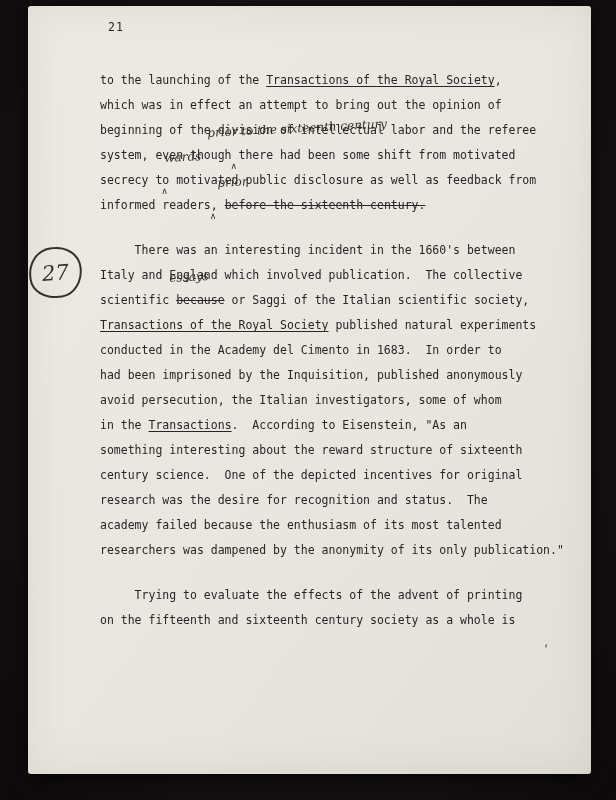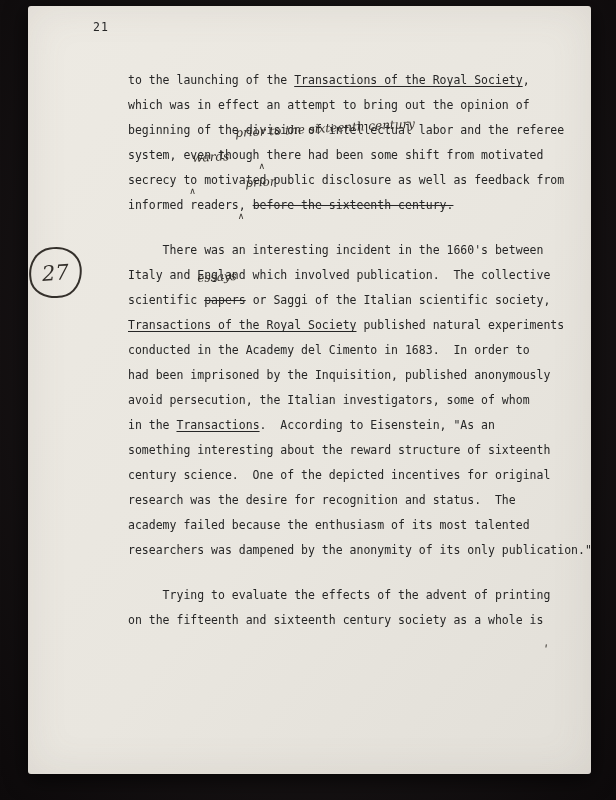--- a/index.html
+++ b/index.html
@@ -13,26 +13,26 @@
     position:relative; width:616px; height:800px;
     background: radial-gradient(ellipse at 50% 42%, #221d1e 0%, #171314 55%, #0d0a0b 100%);
   }
   .paper {
     position:absolute; left:28px; top:6px; width:563px; height:768px;
     background: linear-gradient(128deg, var(--paper,#edeae3) 0%, #e9e6df 55%, #e2dfd8 100%);
     border-radius:3px;
     box-shadow: 0 4px 22px rgba(0,0,0,0.75), inset 0 0 40px rgba(120,110,95,0.12);
   }
   .page-number {
-    position:absolute; left:65px; top:14px;
+    position:absolute; left:80px; top:14px;
     font-size:11.5px; letter-spacing:1px; color:var(--ink-typed,#262626);
   }
   .body {
     position:absolute; left:72px; top:62px; width:482px;
-    font-size:11.5px; line-height:25px; color:var(--ink-typed,#262626);margin-left:28px;
+    font-size:11.5px; line-height:25px; color:var(--ink-typed,#262626);
   }
   .para + .para { margin-top:20px; }
   .line { white-space:pre; height:25px; }
   .u { text-decoration:underline; text-underline-offset:2px; text-decoration-thickness:1px; }
   .s { text-decoration:line-through; text-decoration-thickness:1.2px; }
   .ins { position:relative; display:inline-block; width:0; vertical-align:baseline; }
   .ins .hand {
     position:absolute; left:0; bottom:13px; white-space:nowrap;
     font-family:"DejaVu Serif", serif; font-style:italic;
     font-size:12px; color:var(--ink-hand,#34302b);
@@ -76,21 +76,21 @@
           <div class="line"><span>to the launching of the </span><span class="u">Transactions of the Royal Society</span><span>,</span></div>
           <div class="line"><span>which was in effect an attempt to bring out the opinion of</span></div>
           <div class="line"><span>beginning of the division of intellectual labor and the referee</span></div>
           <div class="line"><span>system, even though </span><span class="ins"><span class="hand" style="left: -30px;">prior to the sixteenth century</span><span class="caret">∧</span></span><span>there had been some shift from motivated</span></div>
           <div class="line"><span>secrecy to</span><span class="ins"><span class="hand" style="left: -4px;">wards</span><span class="caret">∧</span></span><span> motivated public disclosure as well as feedback from</span></div>
           <div class="line"><span>informed readers,</span><span class="ins"><span class="hand">prior</span><span class="caret">∧</span></span><span> </span><span class="s">before the sixteenth century.</span></div>
         </div>
         <div class="para">
           <div class="line"><span>     There was an interesting incident in the 1660's between</span></div>
           <div class="line"><span>Italy and England which involved publication.  The collective</span></div>
-          <div class="line"><span>scientific </span><span class="ins"><span class="hand" style="left: -6px;">essays</span></span><span class="s">papers</span><span> or Saggi of the Italian scientific society,</span></div>
+          <div class="line"><span>scientific </span><span class="ins"><span class="hand" style="left: -6px;">essays</span></span><span class="s">because</span><span> or Saggi of the Italian scientific society,</span></div>
           <div class="line"><span class="u">Transactions of the Royal Society</span><span> published natural experiments</span></div>
           <div class="line"><span>conducted in the Academy del Cimento in 1683.  In order to</span></div>
           <div class="line"><span>had been imprisoned by the Inquisition, published anonymously</span></div>
           <div class="line"><span>avoid persecution, the Italian investigators, some of whom</span></div>
           <div class="line"><span>in the </span><span class="u">Transactions</span><span>.  According to Eisenstein, "As an</span></div>
           <div class="line"><span>something interesting about the reward structure of sixteenth</span></div>
           <div class="line"><span>century science.  One of the depicted incentives for original</span></div>
           <div class="line"><span>research was the desire for recognition and status.  The</span></div>
           <div class="line"><span>academy failed because the enthusiasm of its most talented</span></div>
           <div class="line"><span>researchers was dampened by the anonymity of its only publication."</span></div>

